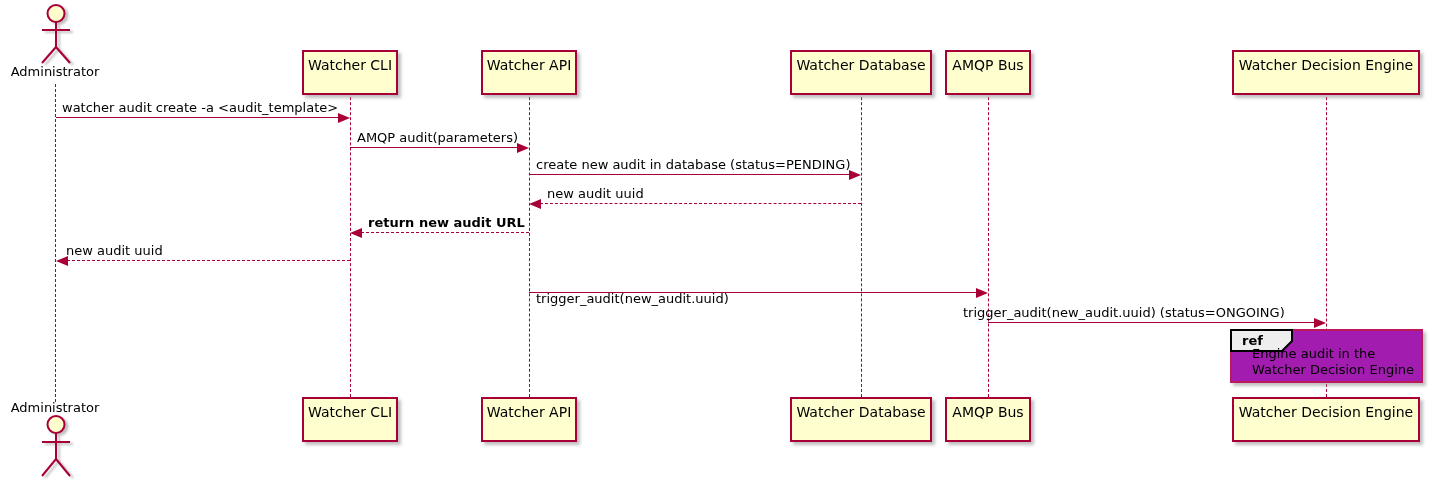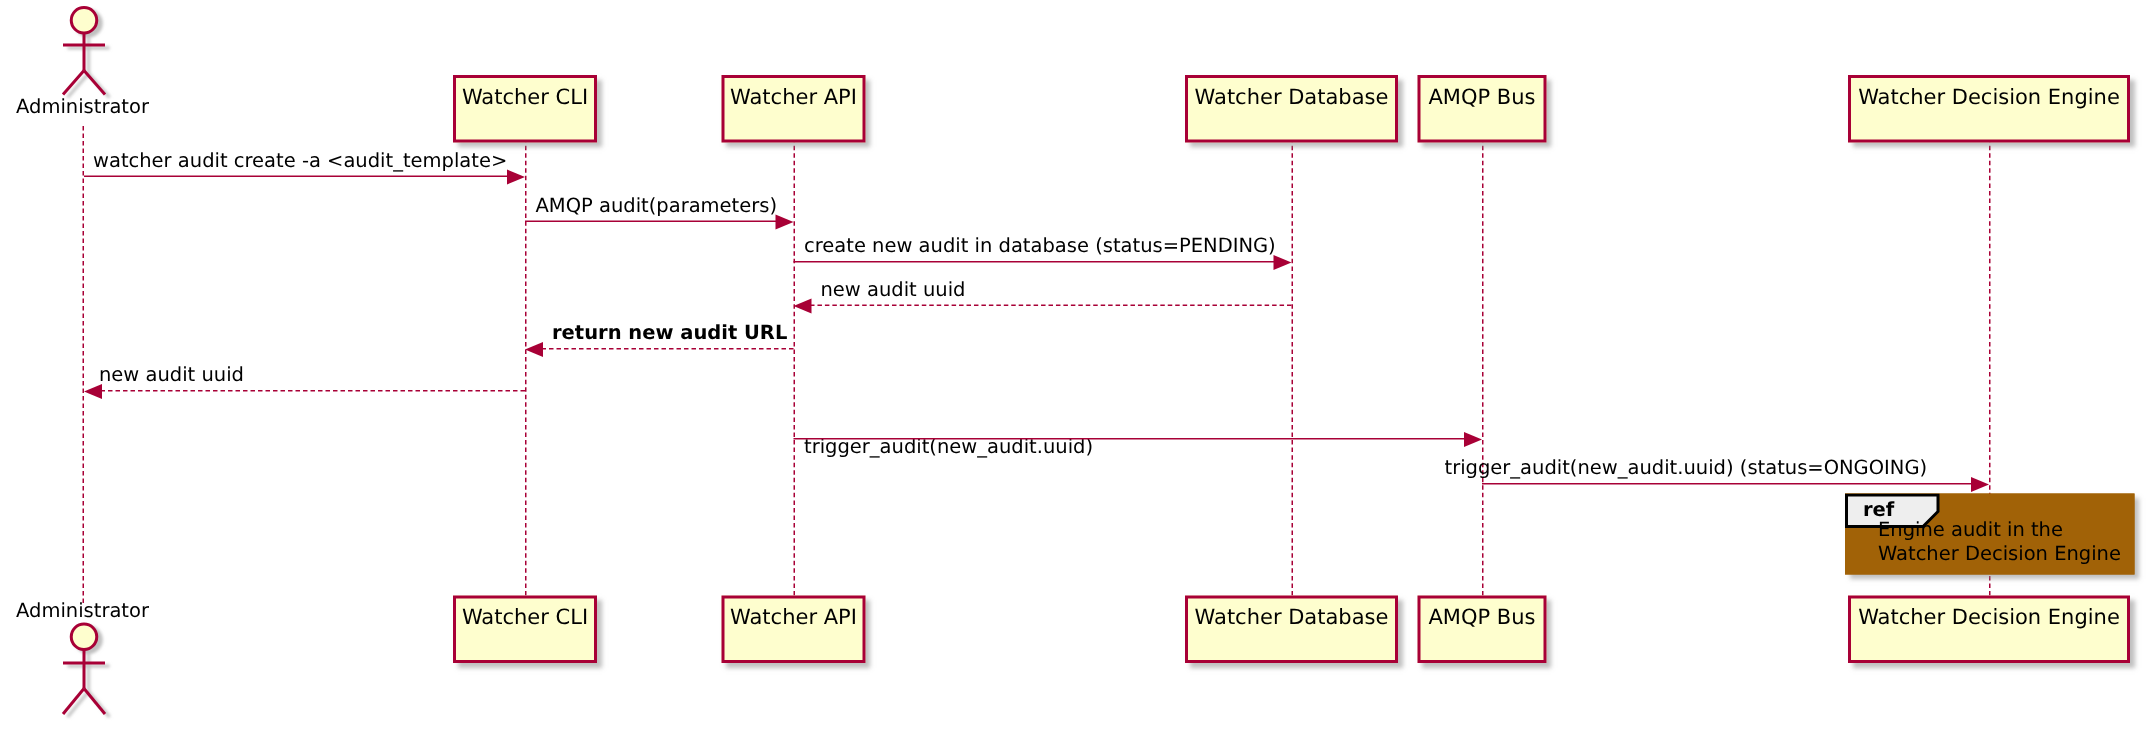--- a/index.html
+++ b/index.html
@@ -59,22 +59,22 @@
   .actor-label{
     position:absolute;
     font-size:13px;
     text-align:center;
     white-space:nowrap;
   }
   .actor-svg{position:absolute;filter:drop-shadow(3px 2px 1px rgba(140,140,140,0.55));}
   .refbox{
     position:absolute;
     box-sizing:border-box;
-    background:#a16207;
-    border:2px solid #a16207;
+    background:#a21caf;
+    border:2px solid #be185d;
     box-shadow:3px 3px 3px rgba(140,140,140,0.55);
     z-index:5;
   }
   .ref-tab{position:absolute;left:-2px;top:-2px;}
   .ref-tab-label{
     position:absolute;left:10px;top:1px;
     font-size:13px;font-weight:bold;line-height:18px;
   }
   .ref-text{
     position:absolute;left:20px;top:15px;

